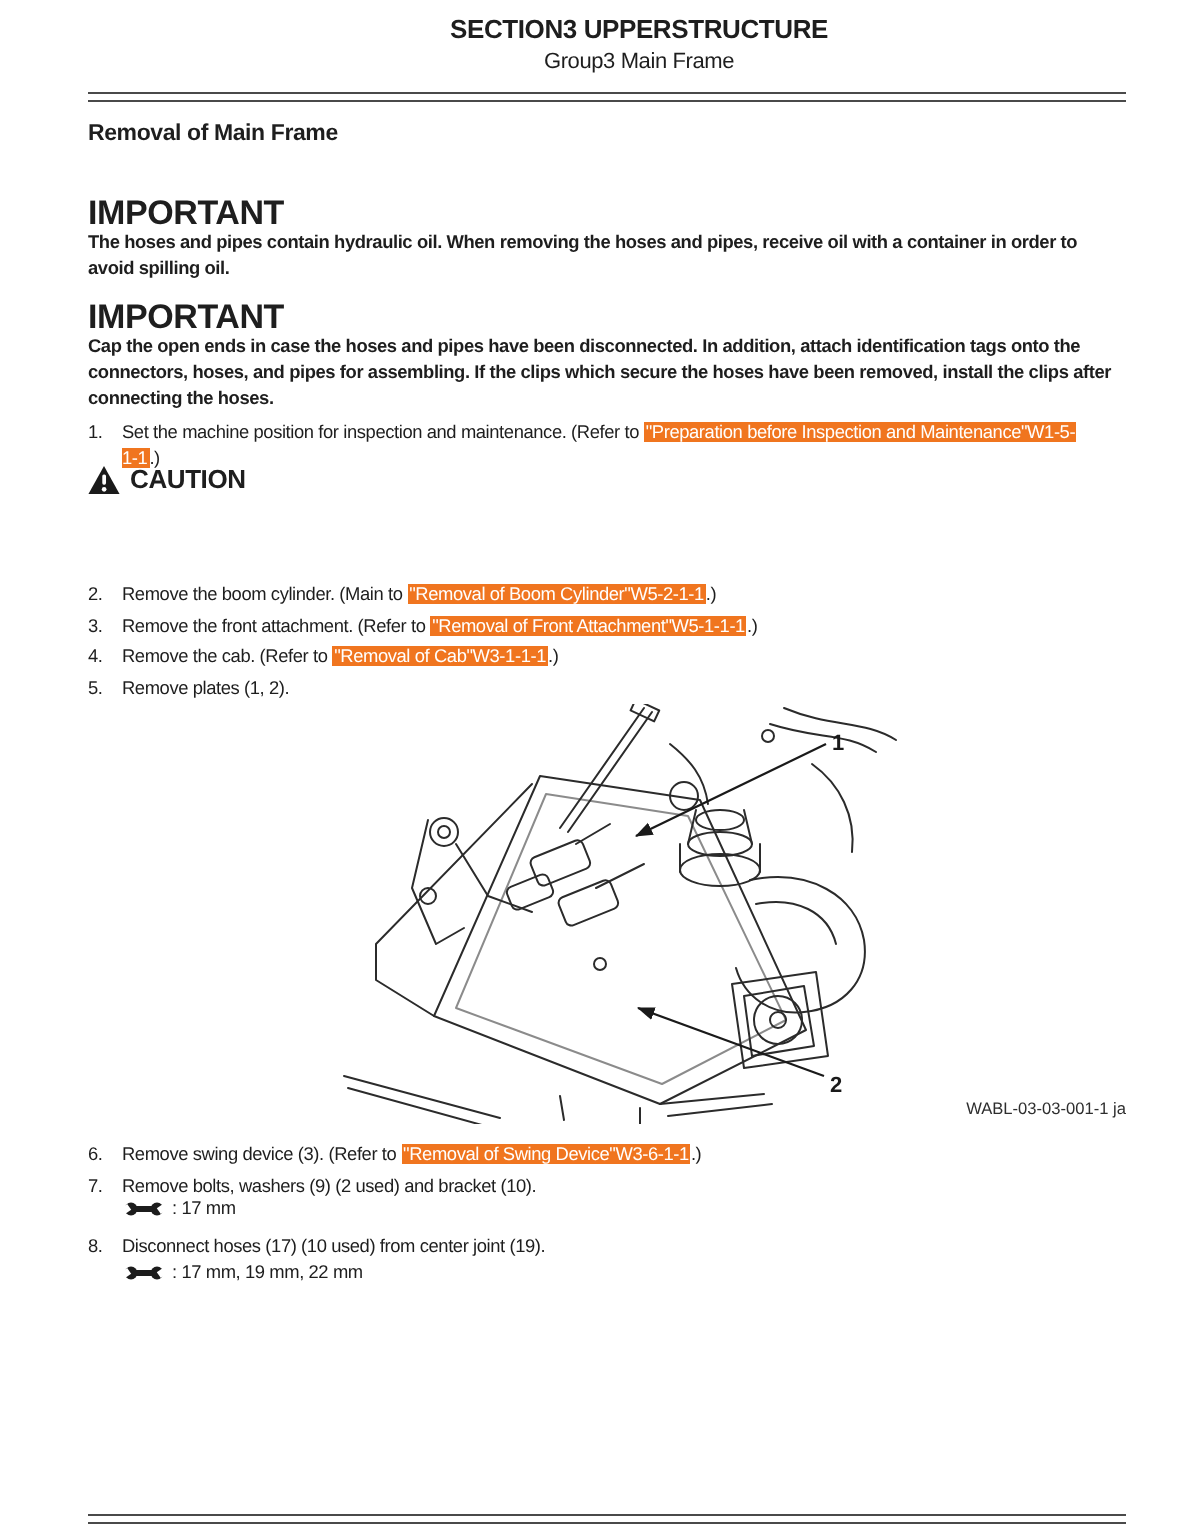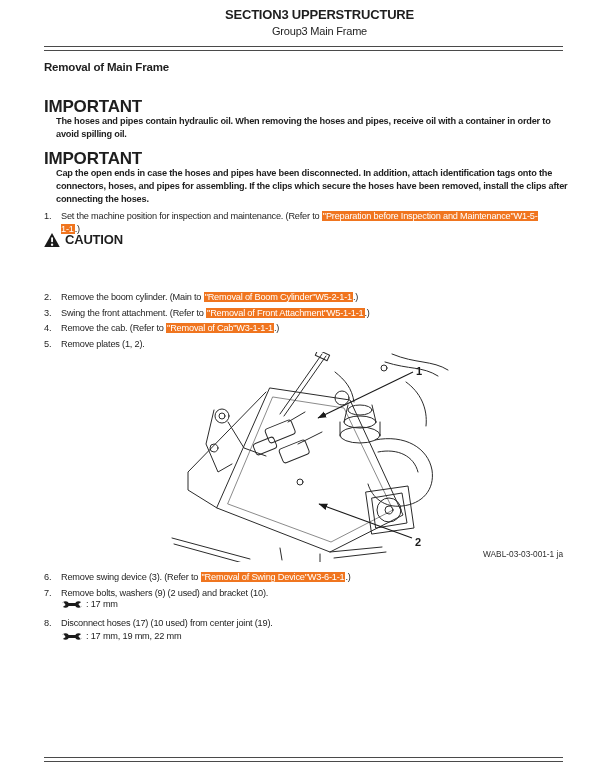--- a/index.html
+++ b/index.html
@@ -11,21 +11,21 @@
   .abs{position:absolute;}
   .hdr-title{top:7px;left:0;width:100%;text-align:center;font-size:13px;font-weight:bold;}
   .hdr-group{top:25px;left:0;width:100%;text-align:center;font-size:11px;}
   .rule{left:44px;width:519px;height:3px;border-top:1px solid #4a4a4a;border-bottom:1px solid #4a4a4a;}
   .rule-top{top:46px;}
   .rule-bottom{top:757px;}
   .doc-title{top:61px;left:44px;font-size:11.5px;font-weight:bold;}
   .imp-label{left:44px;font-size:17px;font-weight:bold;}
   .imp1-label{top:97px;}
   .imp2-label{top:149px;}
-  .para{left:56px;width:516px;font-size:9.2px;font-weight:bold;line-height:13px;}
+  .para{left:44px;width:516px;font-size:9.2px;font-weight:bold;line-height:13px;}
   .para1{top:115px;}
   .para2{top:167px;}
   .step{left:44px;width:505px;font-size:9.2px;line-height:12.6px;display:flex;}
   .step .num{width:17px;flex:none;}
   .step .body{flex:1;max-width:484px;}
   .hl{background:#F0751F;color:#ffffff;padding:0 1px;}
   .step1{top:210px;}
   .caut-row{top:232px;left:44px;display:flex;align-items:center;gap:5px;font-size:13px;font-weight:bold;}
   .caut-text{top:266px;left:44px;font-size:9.2px;font-weight:bold;white-space:nowrap;}
   .s2{top:291px;} .s3{top:307px;} .s4{top:322px;} .s5{top:338px;}
@@ -69,21 +69,21 @@
     </span>
     <span>CAUTION</span>
   </div>
 
   <div class="abs step s2">
     <span class="num">2.</span>
     <span class="body"><span>Remove the boom cylinder. (Main to </span><span class="hl">"Removal of Boom Cylinder"W5-2-1-1</span><span>.)</span></span>
   </div>
   <div class="abs step s3">
     <span class="num">3.</span>
-    <span class="body"><span>Swing the front attachment. (Refer to </span><span class="hl">"Removal of Front Attachment"W5-1-1-1</span><span>.)</span></span>
+    <span class="body"><span>Remove the front attachment. (Refer to </span><span class="hl">"Removal of Front Attachment"W5-1-1-1</span><span>.)</span></span>
   </div>
   <div class="abs step s4">
     <span class="num">4.</span>
     <span class="body"><span>Remove the cab. (Refer to </span><span class="hl">"Removal of Cab"W3-1-1-1</span><span>.)</span></span>
   </div>
   <div class="abs step s5">
     <span class="num">5.</span>
     <span class="body"><span>Remove plates (1, 2).</span></span>
   </div>
 

